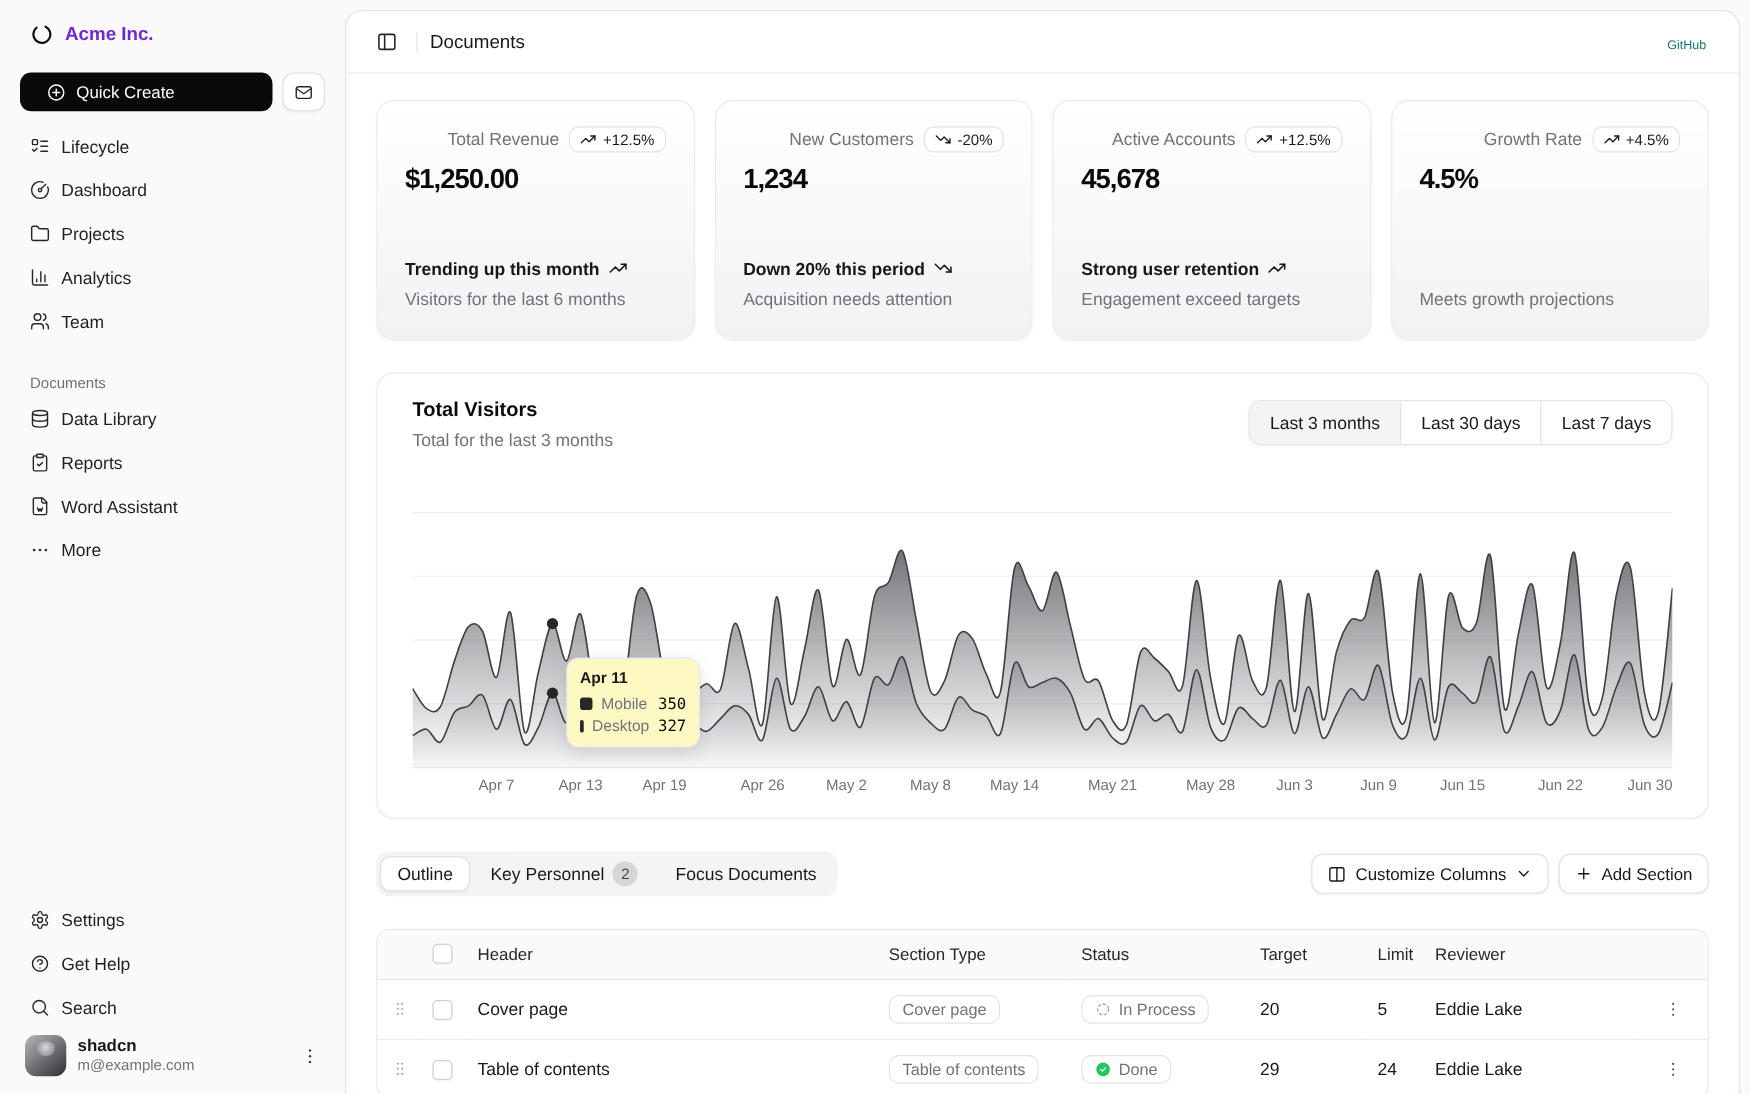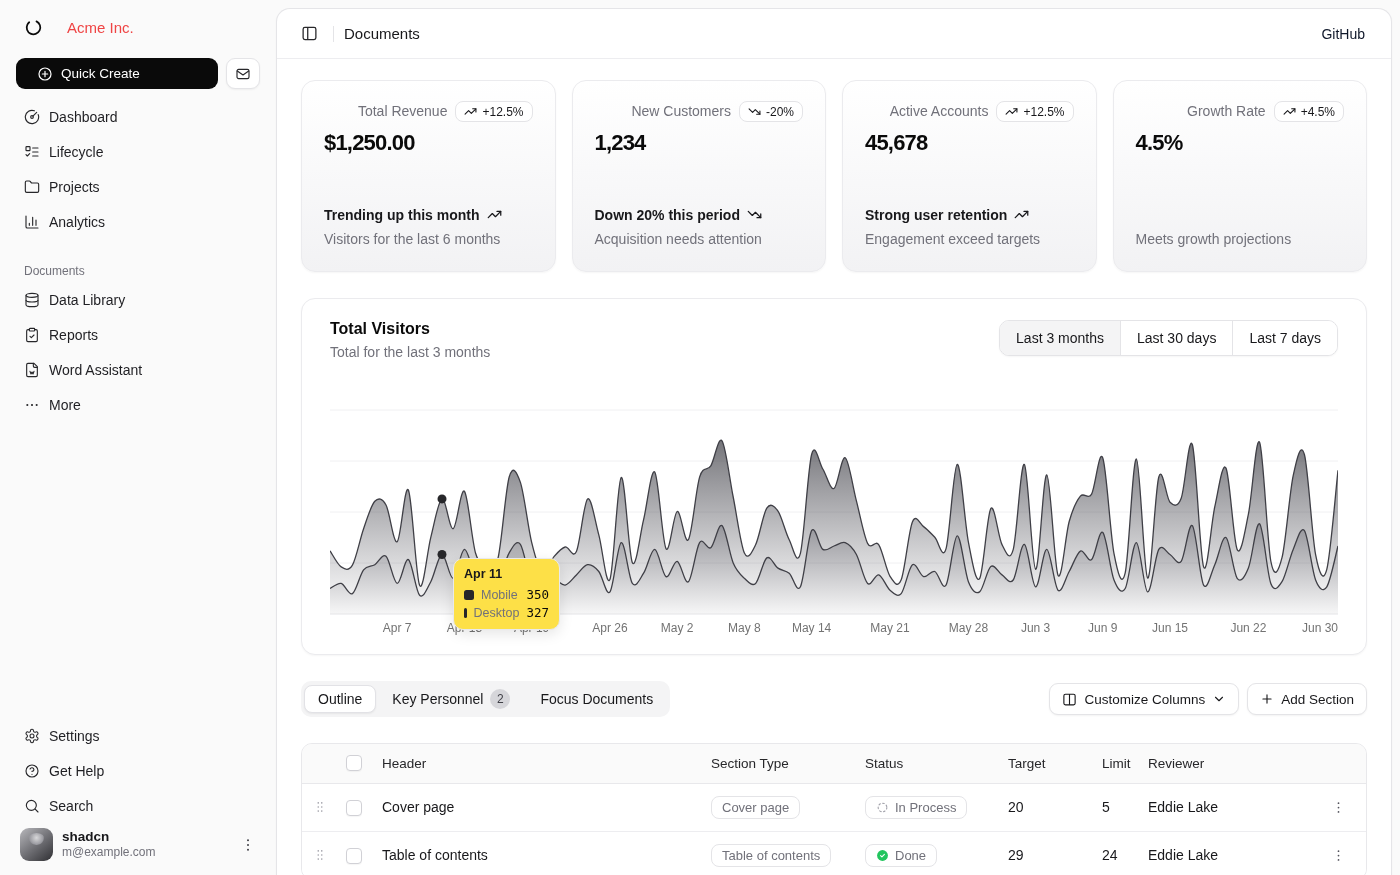--- a/index.html
+++ b/index.html
@@ -8,21 +8,21 @@
     font-family:"Liberation Sans", sans-serif;
     background:#fafafa; color:#18181b;
     display:flex; font-size:14px;
     -webkit-font-smoothing:antialiased;
   }
   svg { display:block; }
   .icon { flex:0 0 auto; display:inline-flex; }
 
   
   .sidebar { width:281px; height:100%; padding:14px 16px 14px; display:flex; flex-direction:column; }
-  .brand { display:flex; align-items:center; gap:24px; padding:4px 8px; font-size:15px; font-weight:400; color:#ef4444; }
+  .brand { display:flex; align-items:center; gap:9px; padding:4px 8px; font-size:15px; font-weight:700; color:#6d28d9; }
   .quick-row { display:flex; gap:8px; margin-top:17px; }
   .quick-create {
     flex:1; display:flex; align-items:center; gap:8px; background:#0a0a0a; color:#fff;
     border:none; border-radius:9px; height:31px; padding:0 21px; font-size:13.5px; font-weight:500; cursor:pointer;
     font-family:inherit;
   }
   .mail-btn { width:34px; height:31px; background:#fff; border:1px solid #e4e4e7; border-radius:9px;
     display:flex; align-items:center; justify-content:center; box-shadow:0 1px 2px rgba(0,0,0,.05); cursor:pointer; }
   .nav { list-style:none; margin-top:12px; display:flex; flex-direction:column; gap:3px; }
   .nav-item { display:flex; align-items:center; gap:9px; height:32px; padding:0 8px; border-radius:8px;
@@ -42,21 +42,21 @@
   
   .main { flex:1; margin:8px 8px 0 0; background:#fff; border:1px solid #e5e5e8; border-bottom:none;
     border-radius:14px 14px 0 0; box-shadow:0 1px 2px rgba(0,0,0,.04); display:flex; flex-direction:column; }
   .topbar { height:50px; flex:0 0 auto; display:flex; align-items:center; gap:10px; padding:0 18px;
     border-bottom:1px solid #ededf0; }
   .icon-btn { width:28px; height:28px; border:none; background:transparent; border-radius:7px;
     display:flex; align-items:center; justify-content:center; cursor:pointer; color:#27272a; }
   .topbar-divider { width:1px; height:16px; background:#e4e4e7; }
   .page-title { font-size:15px; font-weight:500; }
   .topbar-right { margin-left:auto; }
-  .gh-link { font-size:14px; font-weight:500; color:#0f172a; text-decoration:none; padding:6px 8px; }
+  .gh-link { font-size:10px; font-weight:500; color:#0f766e; text-decoration:none; padding:6px 8px; }
 
   .content { padding:21px 24px 24px; display:flex; flex-direction:column; gap:26px; }
 
   
   .cards { display:grid; grid-template-columns:repeat(4,1fr); gap:16px; }
   .stat-card { border:1px solid #ebebee; border-radius:14px; padding:20px 22px 22px; min-height:192px;
     background:linear-gradient(to top, #f2f2f4 0%, #ffffff 100%);
     box-shadow:0 1px 2px rgba(0,0,0,.04); display:flex; flex-direction:column; }
   .stat-top { display:flex; align-items:flex-start; justify-content:flex-end; gap:8px; }
   .stat-label { font-size:14px; color:#71717a; padding-top:2px; }
@@ -75,21 +75,21 @@
   .chart-head { display:flex; justify-content:space-between; align-items:flex-start; }
   .chart-title { font-size:16px; font-weight:600; color:#0a0a0a; }
   .chart-sub { font-size:14px; color:#71717a; margin-top:6px; }
   .toggle-group { display:flex; border:1px solid #e4e4e7; border-radius:10px; overflow:hidden; background:#fff;
     box-shadow:0 1px 2px rgba(0,0,0,.04); }
   .toggle-item { padding:0 16px; height:34px; display:flex; align-items:center; font-size:14px; color:#18181b;
     background:#fff; border:none; border-left:1px solid #e4e4e7; cursor:pointer; font-family:inherit; }
   .toggle-item:first-child { border-left:none; }
   .toggle-item.active { background:#f4f4f5; }
   .chart-wrap { position:relative; margin-top:42px; height:236px; }
-  .chart-tooltip { position:absolute; left:123px; top:156px; width:107px; background:#fde047;
+  .chart-tooltip { position:absolute; left:123px; top:124px; width:107px; background:#fef9c3;
     border:1px solid #e9e9ec; border-radius:10px; box-shadow:0 4px 14px rgba(0,0,0,.10);
     padding:8px 10px 9px; z-index:5; }
   .tt-date { font-size:12.5px; font-weight:600; color:#18181b; margin-bottom:6px; }
   .tt-row { display:flex; align-items:center; gap:7px; margin-top:3px; }
   .tt-swatch { width:10px; height:10px; border-radius:2.5px; background:#27272a; }
   .tt-label { color:#71717a; font-size:12.5px; flex:1; }
   .tt-val { font-family:"DejaVu Sans Mono", monospace; font-size:12.5px; color:#0a0a0a; }
 
   
   .tabs-row { display:flex; align-items:center; justify-content:space-between; }
@@ -151,54 +151,65 @@
             <rect x="3" y="5" width="18" height="14" rx="2.5"></rect>
             <path d="m3.5 7.5 8.5 6 8.5-6"></path>
           </svg>
       </span>
     </button>
   </div>
 
   <ul class="nav">
     <li class="nav-item">
       <span class="icon">
+        <svg width="16" height="16" viewBox="0 0 24 24" fill="none" stroke="currentColor" stroke-width="1.7" stroke-linecap="round" stroke-linejoin="round">
+            <rect x="3" y="4" width="6" height="6" rx="1"></rect>
+            <path d="m3 16 2 2 3.5-3.5"></path>
+            <path d="M13 6h8M13 12h8M13 18h8"></path>
+          </svg>
+      </span>
+      <span>Lifecycle</span>
+    </li>
+    <li class="nav-item">
+      <span class="icon">
         <svg width="16" height="16" viewBox="0 0 24 24" fill="none" stroke="currentColor" stroke-width="1.7" stroke-linecap="round">
             <path d="M15.6 2.7a10 10 0 1 0 5.7 5.7"></path>
             <circle cx="12" cy="12" r="2"></circle>
             <path d="M13.4 10.6 19 5"></path>
           </svg>
       </span>
       <span>Dashboard</span>
     </li>
     <li class="nav-item">
       <span class="icon">
-        <svg width="16" height="16" viewBox="0 0 24 24" fill="none" stroke="currentColor" stroke-width="1.7" stroke-linecap="round" stroke-linejoin="round">
-            <rect x="3" y="4" width="6" height="6" rx="1"></rect>
-            <path d="m3 16 2 2 3.5-3.5"></path>
-            <path d="M13 6h8M13 12h8M13 18h8"></path>
-          </svg>
-      </span>
-      <span>Lifecycle</span>
-    </li>
-    <li class="nav-item">
-      <span class="icon">
         <svg width="16" height="16" viewBox="0 0 24 24" fill="none" stroke="currentColor" stroke-width="1.7" stroke-linejoin="round">
             <path d="M20 20a2 2 0 0 0 2-2V8a2 2 0 0 0-2-2h-7.9a2 2 0 0 1-1.69-.9L9.6 3.9A2 2 0 0 0 7.93 3H4a2 2 0 0 0-2 2v13a2 2 0 0 0 2 2Z"></path>
           </svg>
       </span>
       <span>Projects</span>
     </li>
     <li class="nav-item">
       <span class="icon">
         <svg width="16" height="16" viewBox="0 0 24 24" fill="none" stroke="currentColor" stroke-width="1.7" stroke-linecap="round">
             <path d="M3 3v16a2 2 0 0 0 2 2h16"></path>
             <path d="M18 17V9M13 17V5M8 17v-3"></path>
           </svg>
       </span>
       <span>Analytics</span>
+    </li>
+    <li class="nav-item">
+      <span class="icon">
+        <svg width="16" height="16" viewBox="0 0 24 24" fill="none" stroke="currentColor" stroke-width="1.7" stroke-linecap="round" stroke-linejoin="round">
+            <path d="M16 21v-2a4 4 0 0 0-4-4H6a4 4 0 0 0-4 4v2"></path>
+            <circle cx="9" cy="7" r="4"></circle>
+            <path d="M22 21v-2a4 4 0 0 0-3-3.87"></path>
+            <path d="M16 3.13a4 4 0 0 1 0 7.75"></path>
+          </svg>
+      </span>
+      <span>Team</span>
     </li>
   </ul>
 
   <div class="section-label">Documents</div>
   <ul class="nav" style="margin-top:0;">
     <li class="nav-item">
       <span class="icon">
         <svg width="16" height="16" viewBox="0 0 24 24" fill="none" stroke="currentColor" stroke-width="1.7">
             <ellipse cx="12" cy="5" rx="9" ry="3"></ellipse>
             <path d="M3 5v14c0 1.66 4 3 9 3s9-1.34 9-3V5"></path>

